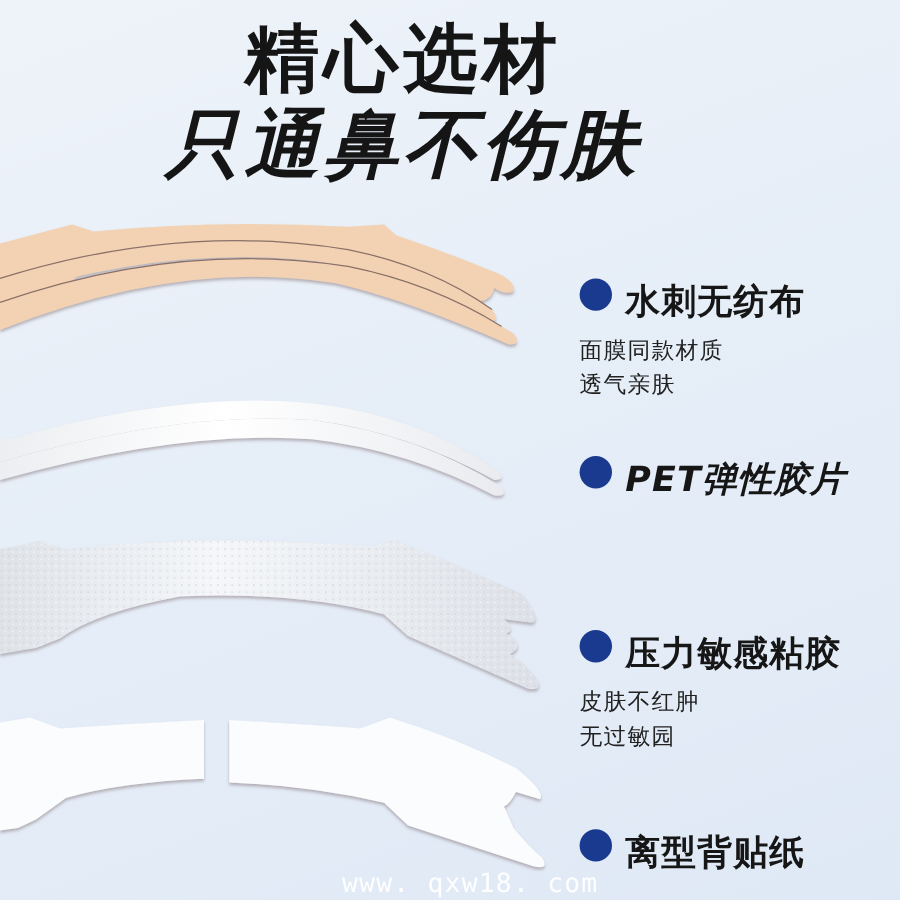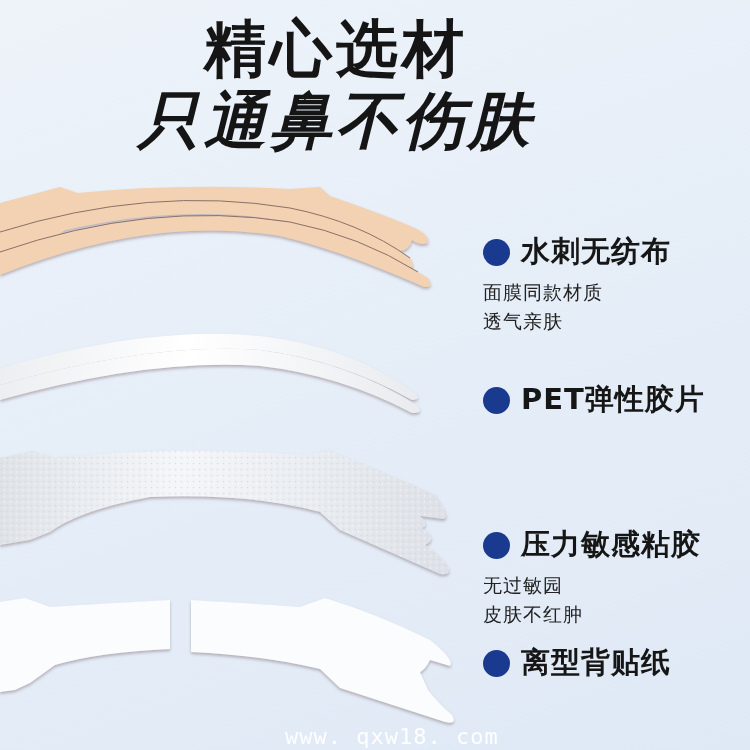--- a/index.html
+++ b/index.html
@@ -10,21 +10,21 @@
     }
     .headline {
       position: absolute; left: 0; width: 672px; text-align: center;
       font-weight: bold; color: #151515; letter-spacing: 4px;
       font-size: 62px; line-height: 70px;
     }
     .headline.l1 { top: 14px; }
     .headline.l2 { top: 86px; font-style: italic; }
     .strips { position: absolute; left: 0; top: 0; }
     .feature { position: absolute; left: 483px; }
-    .feature .title-row { display: flex; align-items: center; height: 40px; }
+    .feature .title-row { display: flex; align-items: flex-start; height: 40px; }
     .bullet {
       width: 27px; height: 27px; border-radius: 50%;
       background: #1a3a8f; margin-right: 11px; flex: none;
     }
     .feature .title {
       font-size: 29px; font-weight: bold; color: #161616; letter-spacing: 1px;
       white-space: nowrap;
     }
     .feature .desc {
       margin-top: 6px;
@@ -92,38 +92,38 @@
   <div class="title-row">
     <span class="bullet"></span>
     <span class="title">水刺无纺布</span>
   </div>
   <div class="desc">
     <div>面膜同款材质</div>
     <div>透气亲肤</div>
   </div>
 </div>
 
-<div class="feature" style="top:380px;">
+<div class="feature" style="top:380px;font-style:italic;">
   <div class="title-row">
     <span class="bullet"></span>
     <span class="title">PET弹性胶片</span>
   </div>
 </div>
 
 <div class="feature" style="top:525px;">
   <div class="title-row">
     <span class="bullet"></span>
     <span class="title">压力敏感粘胶</span>
   </div>
   <div class="desc">
+    <div>皮肤不红肿</div>
     <div>无过敏园</div>
-    <div>皮肤不红肿</div>
   </div>
 </div>
 
-<div class="feature" style="top:643px;">
+<div class="feature" style="top:691px;">
   <div class="title-row">
     <span class="bullet"></span>
     <span class="title">离型背贴纸</span>
   </div>
 </div>
 
 <div class="watermark">www. qxw18. com</div>
 
 </body></html>

